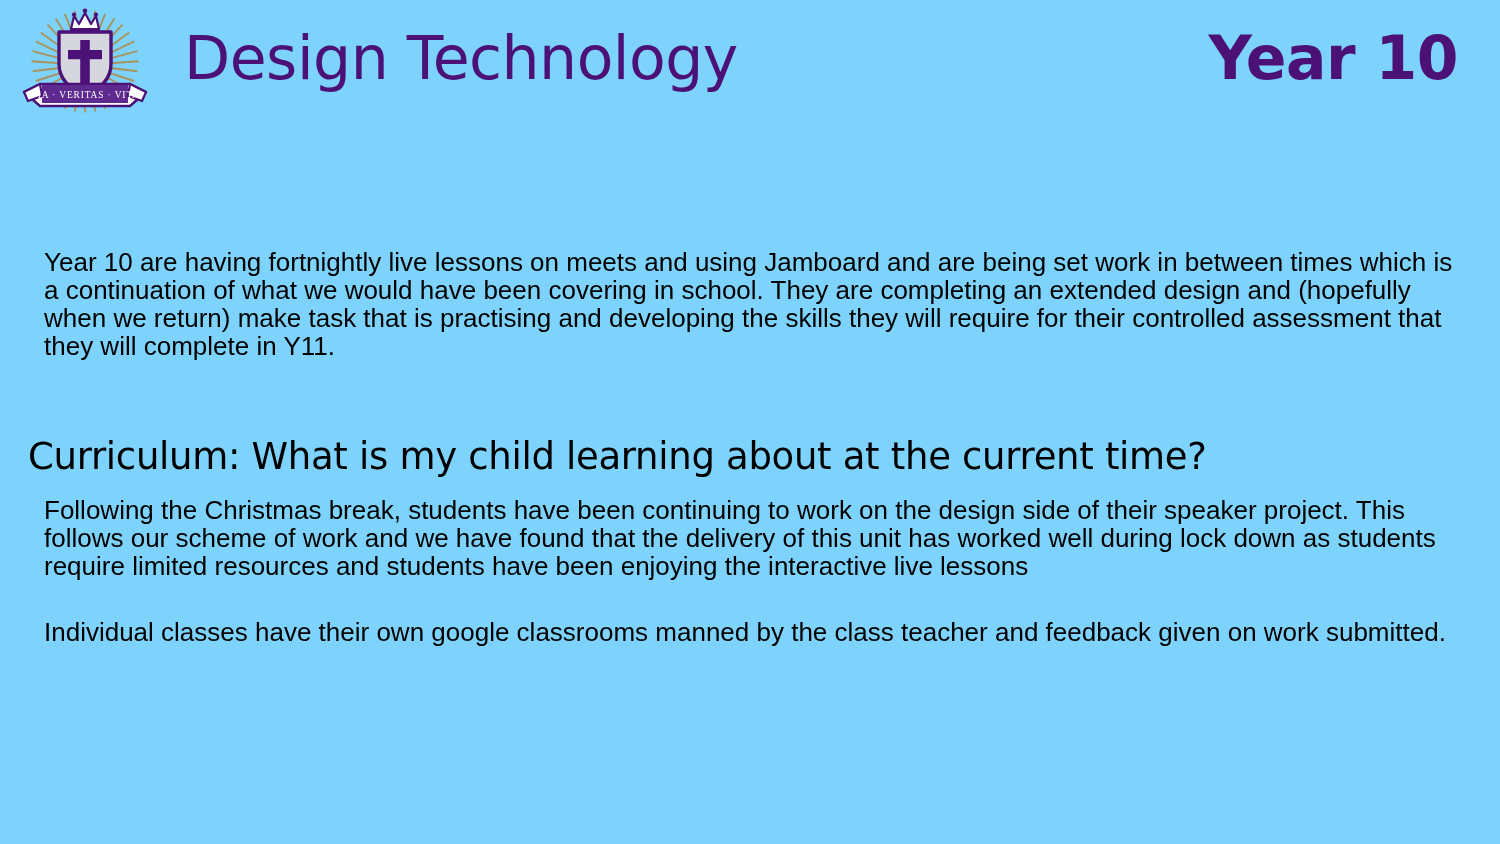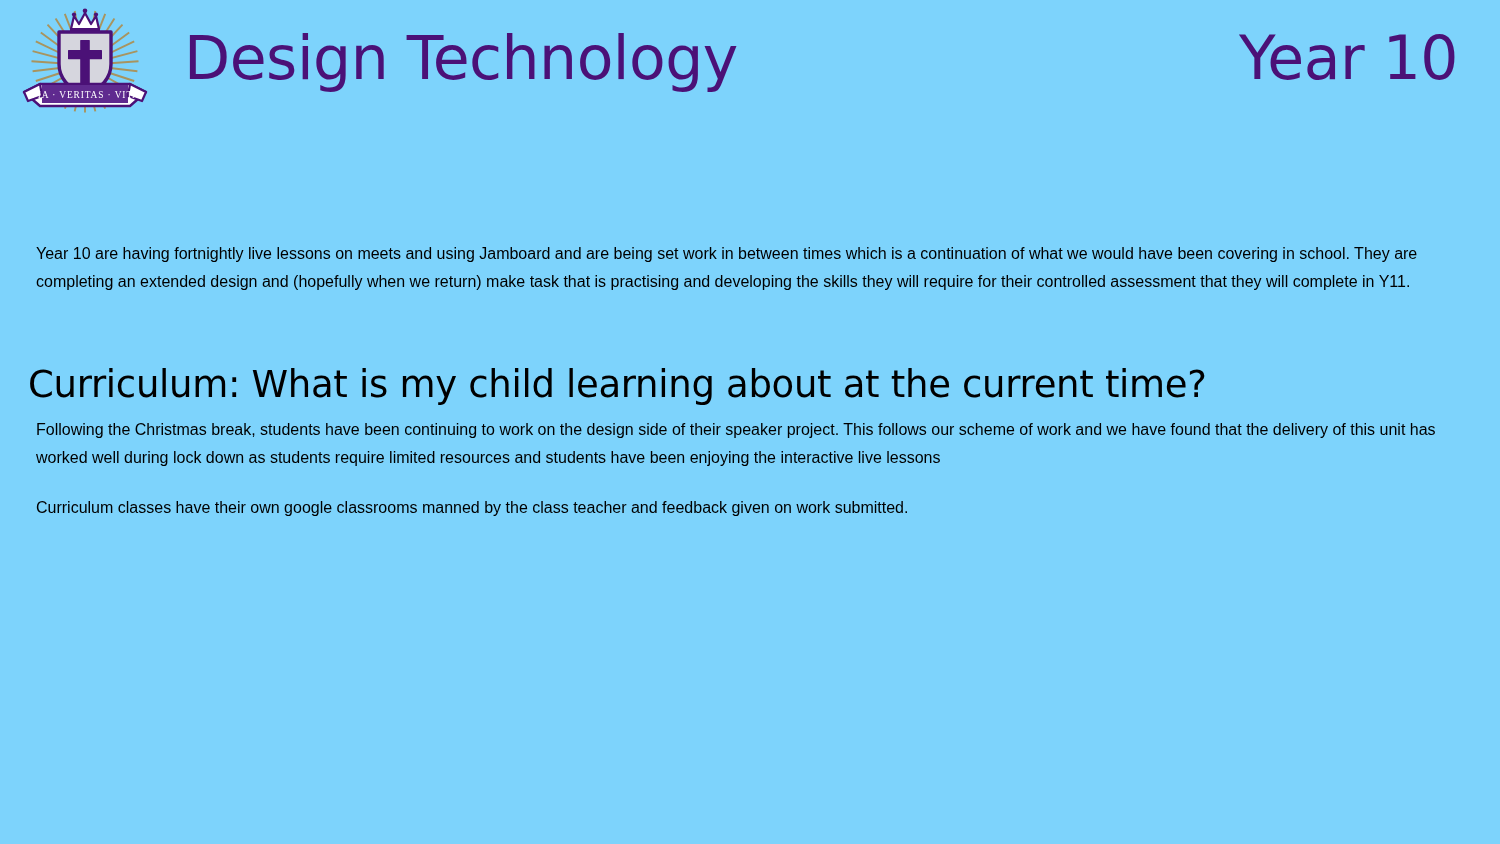--- a/index.html
+++ b/index.html
@@ -58,21 +58,21 @@
     font-weight: 400;
     color: #4b1177;
     letter-spacing: -0.5px;
     white-space: nowrap;
   }
 
   .year-label {
     font-family: "DejaVu Sans", sans-serif;
     font-size: 60px;
     line-height: 1;
-    font-weight: 400;
+    font-weight: 700;
     color: #4b1177;
     letter-spacing: -0.5px;
     white-space: nowrap;
     padding-right: 10px;
   }
 
   
   .content {
     position: absolute;
     left: 28px;
@@ -88,24 +88,24 @@
     line-height: 46px;
     font-weight: 400;
     color: #000000;
     letter-spacing: -0.3px;
     margin: 0;
     white-space: nowrap;
   }
 
   .section-body {
     font-family: "Liberation Sans", sans-serif;
-    font-size: 16px;
+    font-size: 26px;
     line-height: 28px;
     color: #000000;
-    margin: 8px;
+    margin: 16px;
     max-width: 1452px;
   }
 
   .gap-lg { height: 58px; }
   .gap-sm { height: 6px; }
 </style>
 </head>
 <body>
 
 <div class="slide">
@@ -189,17 +189,17 @@
     <div class="gap-lg"></div>
 
     <div class="section">
       <h2 class="section-heading">Curriculum: What is my child learning about at the current time?</h2>
       <p class="section-body">Following the Christmas break, students have been continuing to work on the design side of their speaker project. This follows our scheme of work and we have found that the delivery of this unit has worked well during lock down as students require limited resources and students have been enjoying the interactive live lessons</p>
     </div>
 
     <div class="gap-sm"></div>
 
     <div class="section">
-      <p class="section-body">Curriculum classes have their own google classrooms manned by the class teacher and feedback given on work submitted.</p>
+      <p class="section-body">Individual classes have their own google classrooms manned by the class teacher and feedback given on work submitted.</p>
     </div>
 
   </div>
 </div>
 
 </body></html>

